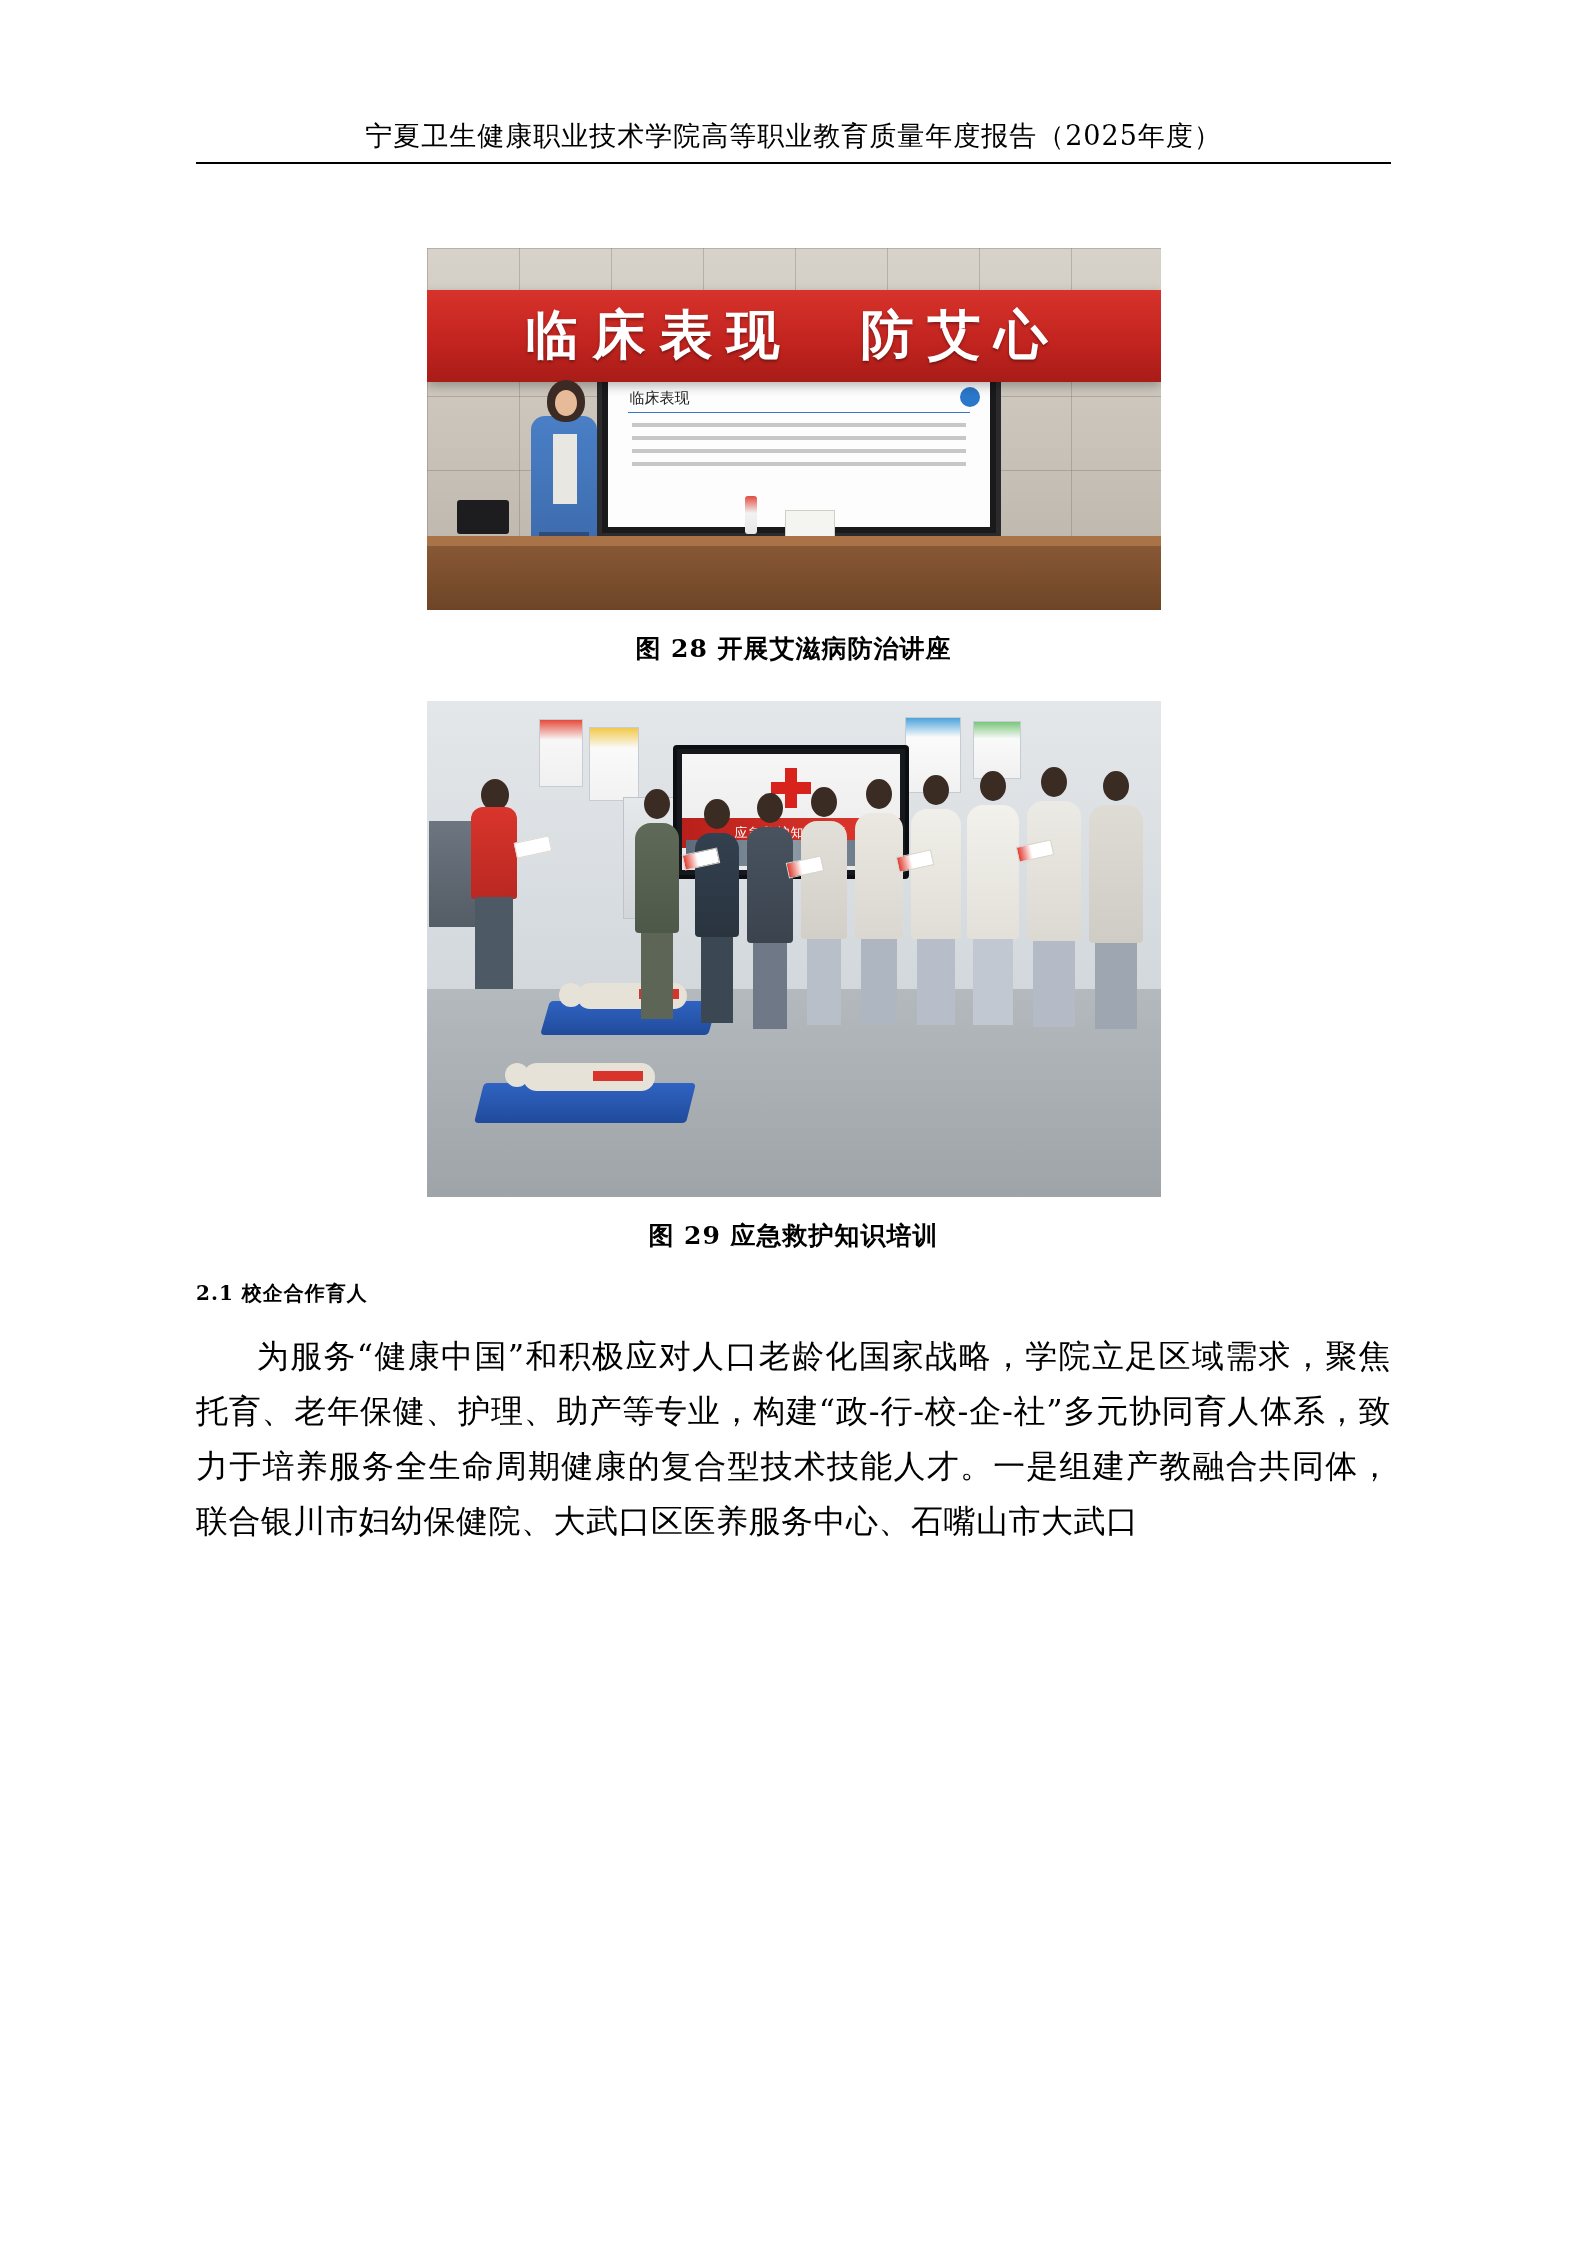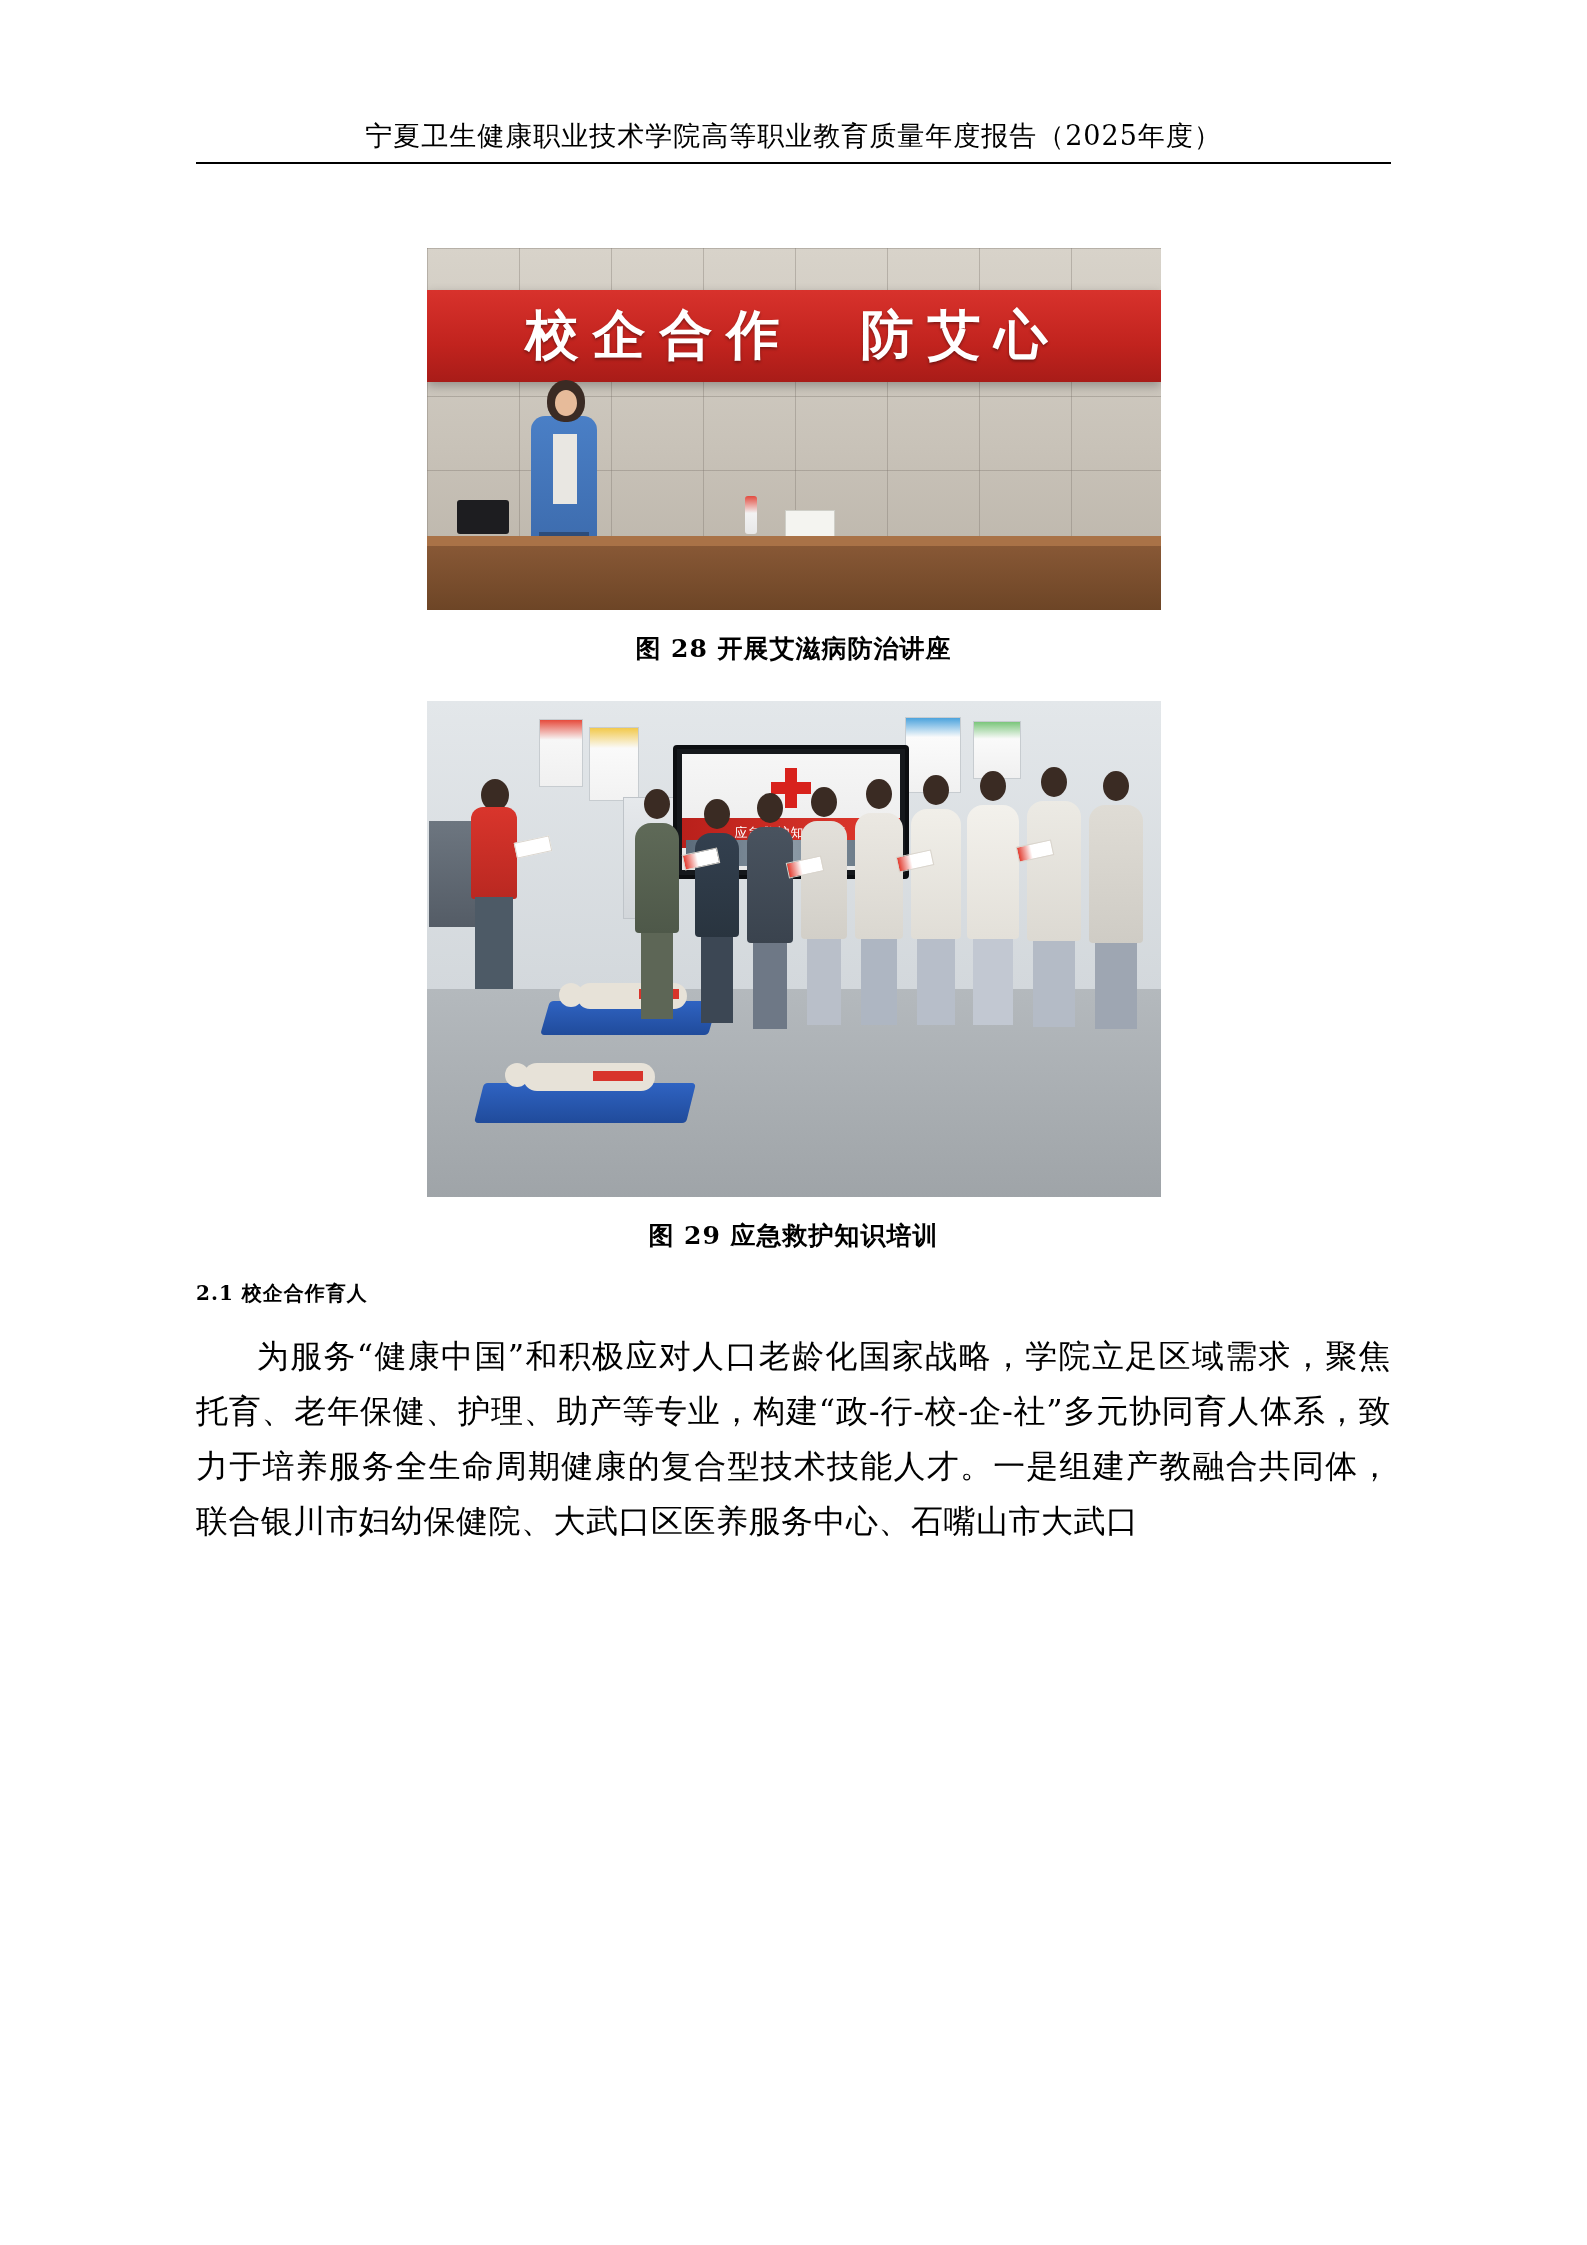--- a/index.html
+++ b/index.html
@@ -361,22 +361,35 @@
 <div class="page">
 
   <div class="header">
     <div class="header-title">宁夏卫生健康职业技术学院高等职业教育质量年度报告（2025年度）</div>
   </div>
 
   <div class="figure-block fig1-wrap">
     <div class="photo fig1">
       <div class="p1-bg"></div>
       <div class="p1-tilewall"></div>
+      <div class="p1-screen">
+        <div class="p1-slide">
+          <div class="p1-slide-title">临床表现</div>
+          <div class="p1-slide-rule"></div>
+          <div class="p1-slide-lines">
+            <i></i>
+              <i></i>
+              <i></i>
+              <i></i>
+          </div>
+          <div class="p1-slide-badge"></div>
+        </div>
+      </div>
       <div class="p1-banner">
-        <div class="p1-banner-text">校企合作　防艾心</div>
+        <div class="p1-banner-text">临床表现　防艾心</div>
       </div>
       <div class="p1-person-body"></div>
       <div class="p1-person-shirt"></div>
       <div class="p1-person-head"></div>
       <div class="p1-person-face"></div>
       <div class="p1-person-legs"></div>
       <div class="p1-monitor"></div>
       <div class="p1-bottle"></div>
       <div class="p1-sign"></div>
       <div class="p1-podium">

